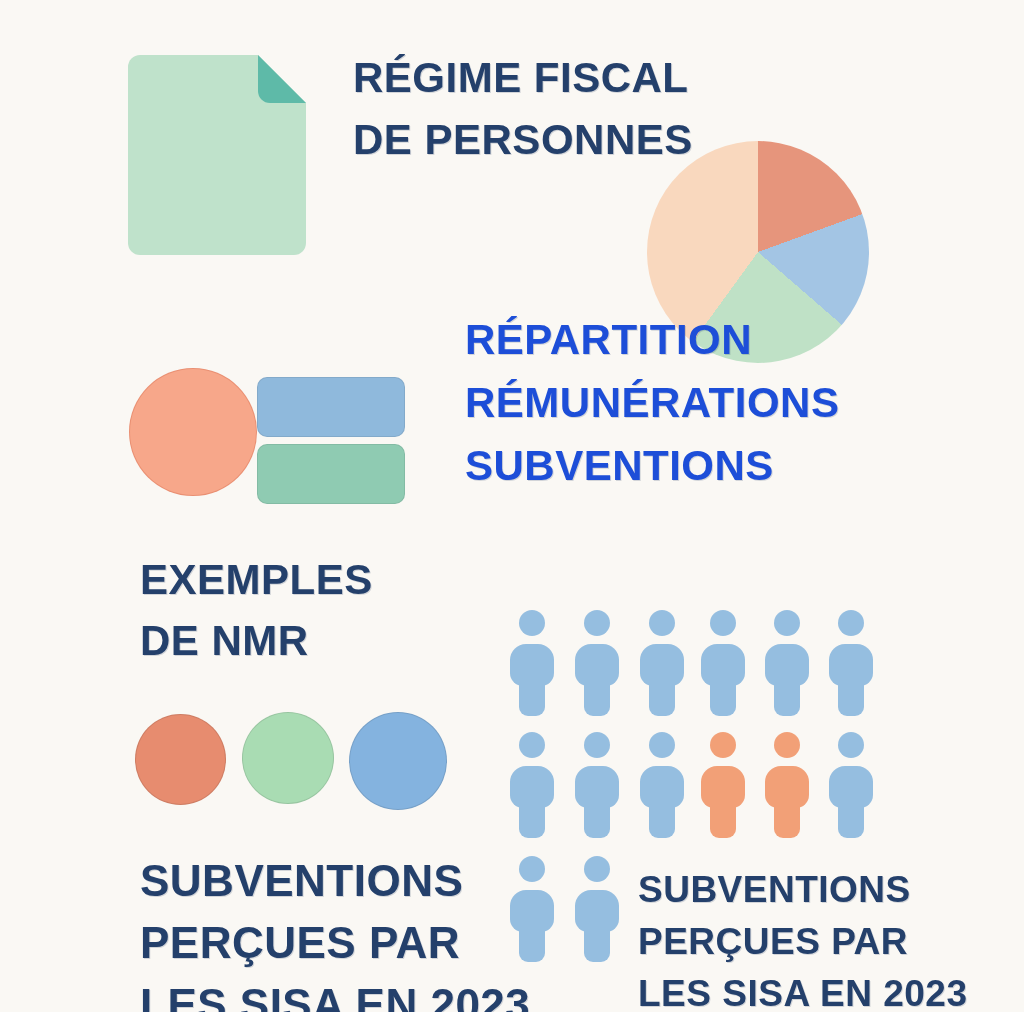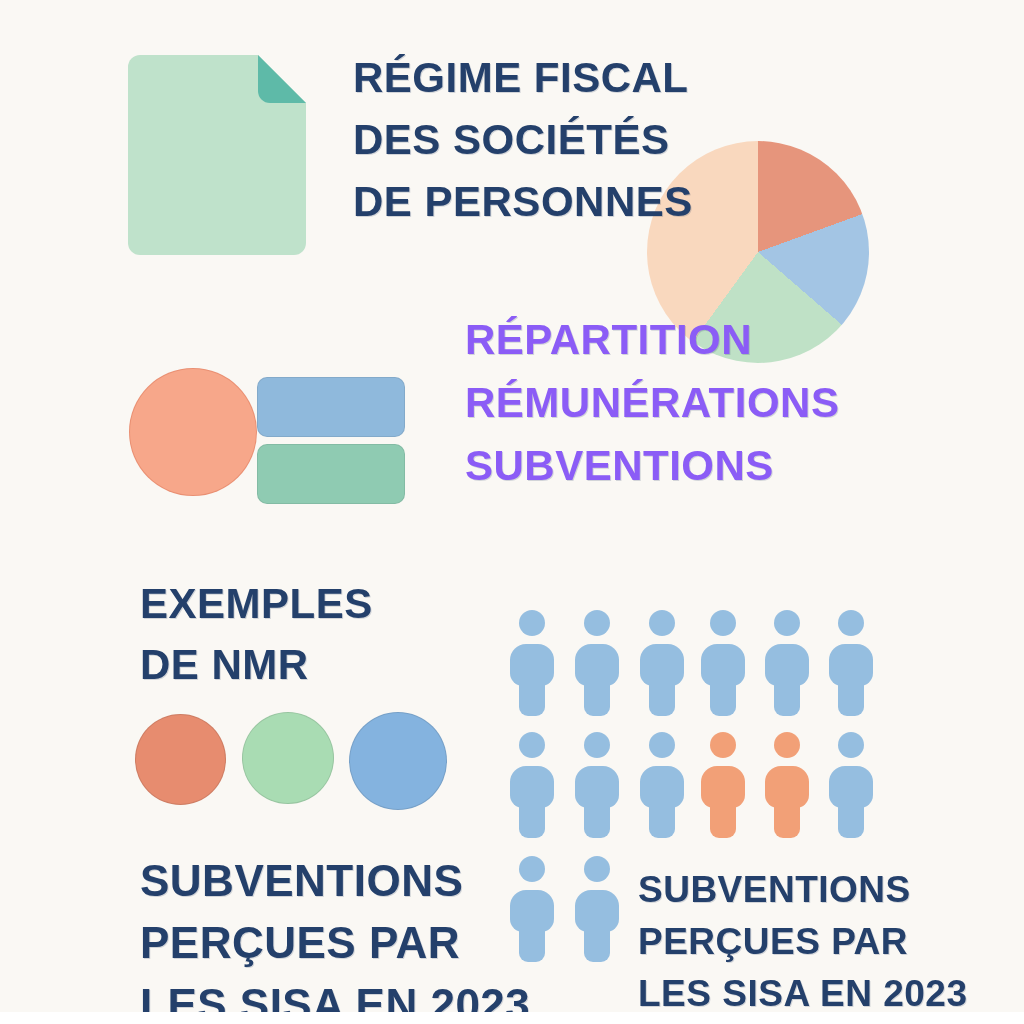--- a/index.html
+++ b/index.html
@@ -17,21 +17,21 @@
   .heading {
     position: absolute;
     font-weight: 700;
     z-index: 3;
     letter-spacing: 0.5px;
     white-space: nowrap;
     text-shadow: 1px 1px 0 rgba(30,50,90,0.18);
   }
   .heading-title        { left: 353px; top: 47px;  font-size: 42px; line-height: 62px; }
   .heading-repartition  { left: 465px; top: 308px; font-size: 42px; line-height: 63px; }
-  .heading-exemples     { left: 140px; top: 549px; font-size: 42px; line-height: 61px; margin-top: 24px; }
+  .heading-exemples     { left: 140px; top: 549px; font-size: 42px; line-height: 61px; }
   .heading-subv-left    { left: 140px; top: 850px; font-size: 44px; line-height: 62px; }
   .heading-subv-right   { left: 638px; top: 864px; font-size: 37px; line-height: 52px; letter-spacing: 0.5px; }
 
   .doc-icon {
     position: absolute;
     left: 128px; top: 55px;
     z-index: 1;
   }
   .pie-chart {
     position: absolute;
@@ -102,31 +102,30 @@
 
 <div id="canvas" style="background: rgb(250, 248, 244);">
 
   <svg class="doc-icon" width="178" height="200" viewBox="0 0 178 200">
     <path d="M12,0 H130 L178,48 V188 a12,12 0 0 1 -12,12 H12 a12,12 0 0 1 -12,-12 V12 A12,12 0 0 1 12,0 Z" fill="#BFE2CB"></path>
     <path d="M130,0 L178,48 H142 a12,12 0 0 1 -12,-12 Z" fill="#5EBAA8"></path>
   </svg>
 
   <div class="heading heading-title" style="color: rgb(36, 64, 107);">
     <div>RÉGIME FISCAL</div>
-    <div>DES SOCIÉTÉS</div>
     <div>DE PERSONNES</div>
   </div>
 
   <div class="pie-chart" id="pie" style="background: conic-gradient(rgb(230, 149, 124) 0deg, rgb(230, 149, 124) 70deg, rgb(163, 197, 228) 70deg, rgb(163, 197, 228) 131deg, rgb(191, 225, 198) 131deg, rgb(191, 225, 198) 216deg, rgb(249, 216, 190) 216deg, rgb(249, 216, 190) 360deg);"></div>
 
   <div class="bar bar-blue" style="background: rgb(143, 185, 220);"></div>
   <div class="bar bar-green" style="background: rgb(143, 203, 178);"></div>
   <div class="big-circle" style="background: rgb(247, 167, 138);"></div>
 
-  <div class="heading heading-repartition" style="color: #8b5cf6;">
+  <div class="heading heading-repartition" style="color: #1d4ed8;">
     <div>RÉPARTITION</div>
     <div>RÉMUNÉRATIONS</div>
     <div>SUBVENTIONS</div>
   </div>
 
   <div class="heading heading-exemples" style="color: rgb(36, 64, 107);">
     <div>EXEMPLES</div>
     <div>DE NMR</div>
   </div>
 

